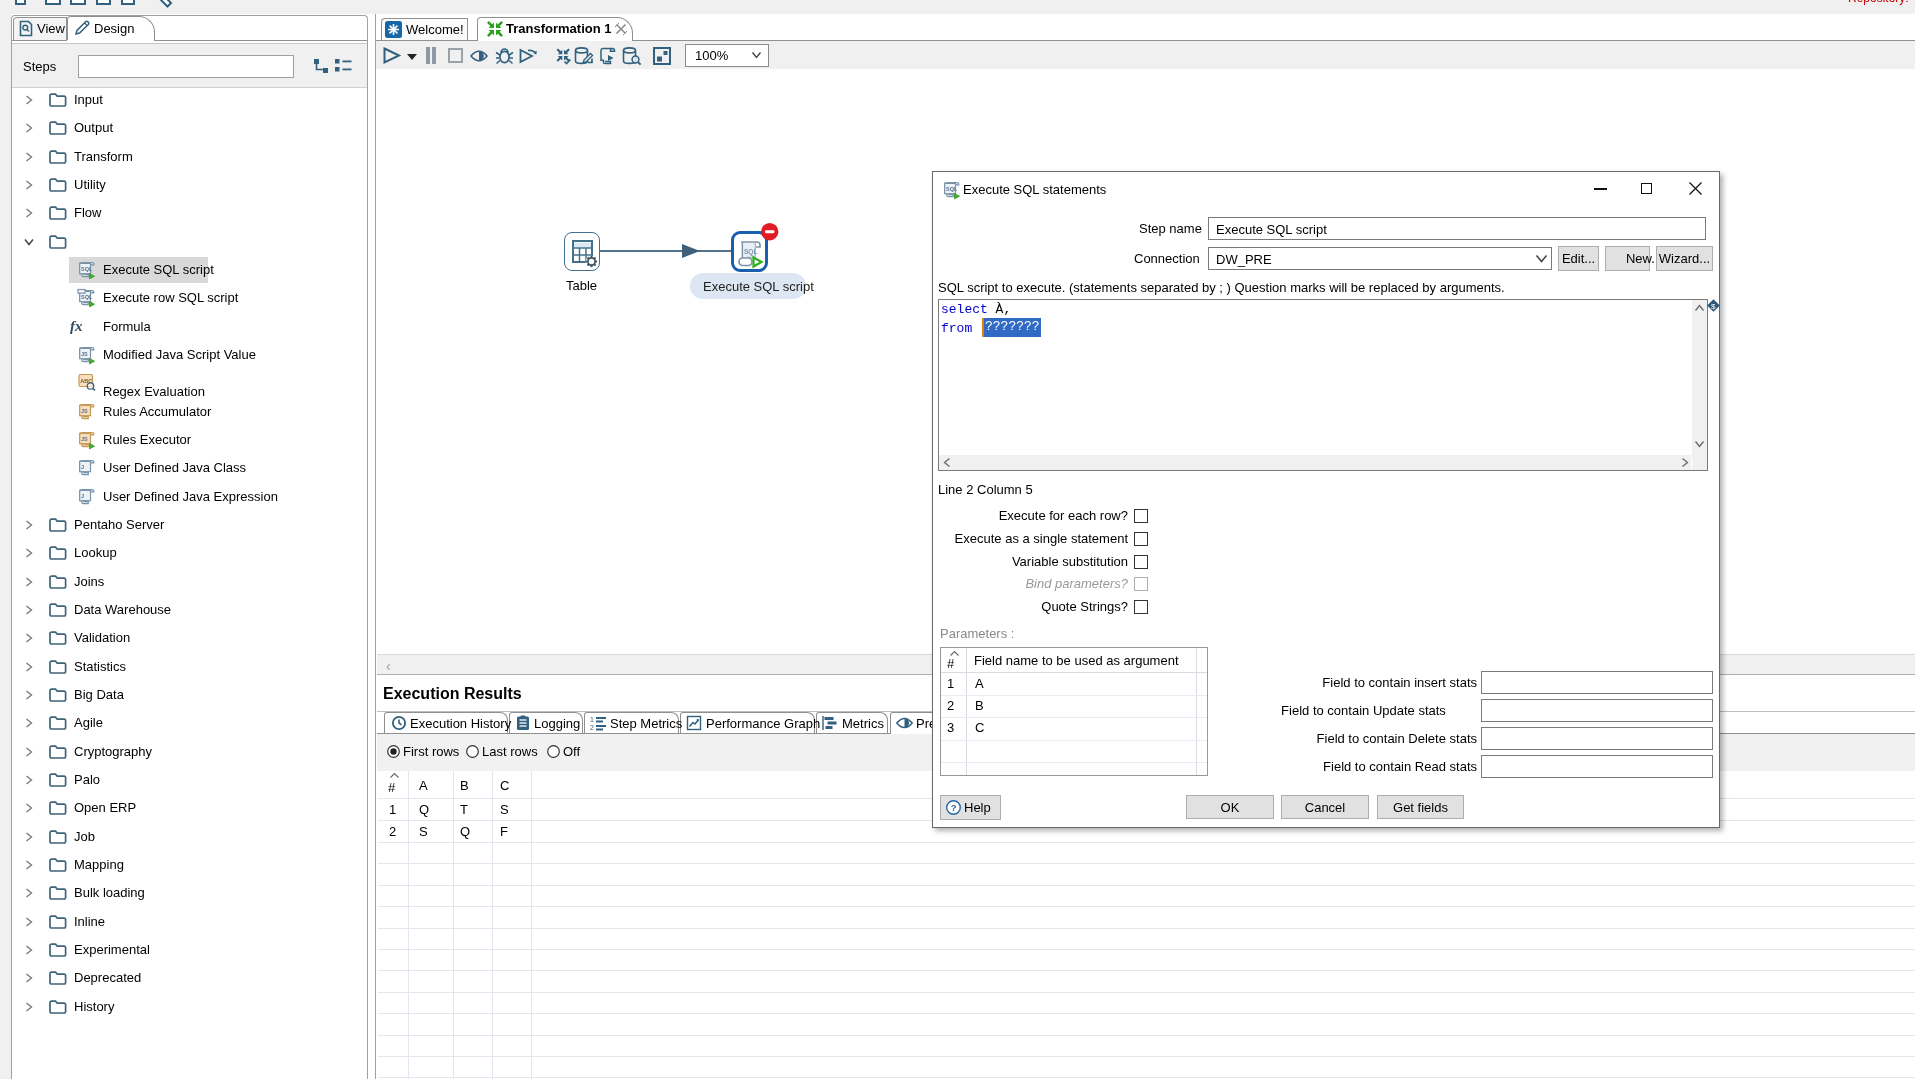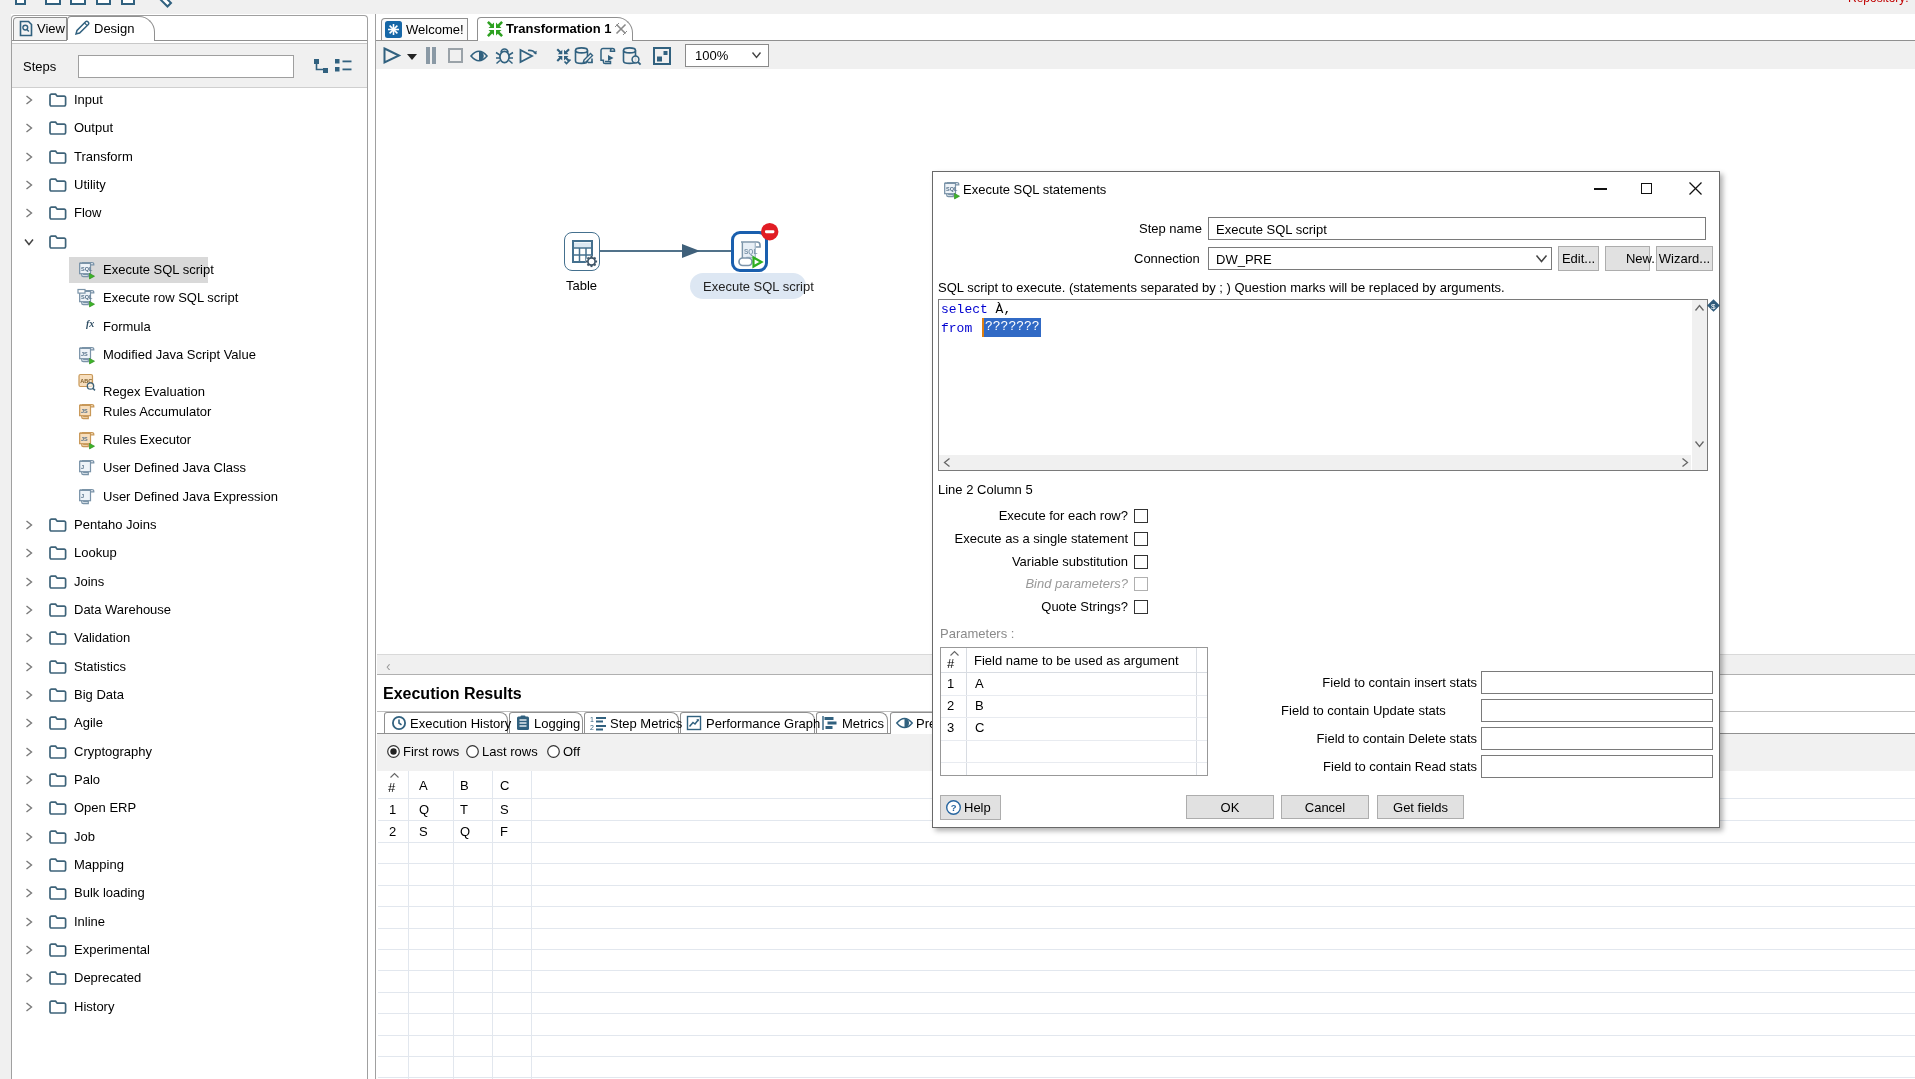--- a/index.html
+++ b/index.html
@@ -102,21 +102,21 @@
 <div class="a tl" style="left:103px;top:262px;">Execute SQL script</div>
 <svg style="left:78px;top:288px;" width="19" height="20" viewBox="0 0 19 20">
 <path d="M3.5 2.5 h10.5 a1.8 1.8 0 0 1 1.8 1.8 v0.5 h-3.6 v-0.5 a1.8 1.8 0 0 1 1.8 -1.8" fill="#eef3f8" stroke="#7a93a8" stroke-width="1.2"></path>
 <path d="M3.5 2.5 a1.8 1.8 0 0 0 -1.8 1.8 v9.2 h2 v1.6 a1.6 1.6 0 0 0 1.6 1.6 h5 v-2 h-5.2" fill="#eef3f8" stroke="#7a93a8" stroke-width="1.2"></path>
 <rect x="1.7" y="3.4" width="10.8" height="10.3" fill="#eef3f8" stroke="#7a93a8" stroke-width="1.2"></rect>
 <text x="3" y="11" font-size="5.5" font-family="Liberation Sans" fill="#55718a" font-weight="bold">SQL</text>
 <rect x="0" y="1.5" width="7" height="3.6" fill="#fff" stroke="#7a93a8" stroke-width="1.2"></rect>
     <path d="M11.5 13.5 l5 2.7 -5 2.7 z" fill="#3db528" stroke="#2d8d1e" stroke-width="0.7"></path>
 </svg>
 <div class="a tl" style="left:103px;top:290px;">Execute row SQL script</div>
-<div class="a" style="left:86px;top:318px;font-family:'Liberation Serif',serif;font-style:italic;font-weight:bold;font-size:10px;color:#2e4d63;">fx</div>
+<div class="a" style="left:70px;top:318px;font-family:'Liberation Serif',serif;font-style:italic;font-weight:bold;font-size:15px;color:#2e4d63;">fx</div>
 <div class="a tl" style="left:103px;top:319px;">Formula</div>
 <svg style="left:78px;top:345px;" width="19" height="20" viewBox="0 0 19 20">
 <path d="M3.5 2.5 h10.5 a1.8 1.8 0 0 1 1.8 1.8 v0.5 h-3.6 v-0.5 a1.8 1.8 0 0 1 1.8 -1.8" fill="#eef3f8" stroke="#7a93a8" stroke-width="1.2"></path>
 <path d="M3.5 2.5 a1.8 1.8 0 0 0 -1.8 1.8 v9.2 h2 v1.6 a1.6 1.6 0 0 0 1.6 1.6 h5 v-2 h-5.2" fill="#eef3f8" stroke="#7a93a8" stroke-width="1.2"></path>
 <rect x="1.7" y="3.4" width="10.8" height="10.3" fill="#eef3f8" stroke="#7a93a8" stroke-width="1.2"></rect>
 <text x="3" y="11" font-size="5.5" font-family="Liberation Sans" fill="#55718a" font-weight="bold">JS</text>
 <path d="M11.5 13.5 l5 2.7 -5 2.7 z" fill="#3db528" stroke="#2d8d1e" stroke-width="0.7"></path>
 </svg>
 <div class="a tl" style="left:103px;top:347px;">Modified Java Script Value</div>
 <svg style="left:78px;top:373px;" width="20" height="19" viewBox="0 0 20 19">
@@ -157,21 +157,21 @@
 <text x="3" y="11" font-size="5.5" font-family="Liberation Sans" fill="#55718a" font-weight="bold">J</text>
 
 </svg>
 <div class="a tl" style="left:103px;top:489px;">User Defined Java Expression</div>
 <svg style="left:25px;top:520px;" width="8" height="10" viewBox="0 0 8 10">
     <path d="M1.5 1 L6.5 5 L1.5 9" fill="none" stroke="#7a7a7a" stroke-width="1.4"></path>
   </svg>
 <svg style="left:49px;top:518px;" width="18" height="14" viewBox="0 0 18 14">
 <path d="M1 2.6 a1.4 1.4 0 0 1 1.4 -1.4 h4.2 l1.6 2 h7 a1.4 1.4 0 0 1 1.4 1.4 v7 a1.4 1.4 0 0 1 -1.4 1.4 h-12.8 a1.4 1.4 0 0 1 -1.4 -1.4 z" fill="none" stroke="#3e6379" stroke-width="1.7"></path>
 </svg>
-<div class="a tl" style="left:74px;top:517px;">Pentaho Joins</div>
+<div class="a tl" style="left:74px;top:517px;">Pentaho Server</div>
 <svg style="left:25px;top:548px;" width="8" height="10" viewBox="0 0 8 10">
     <path d="M1.5 1 L6.5 5 L1.5 9" fill="none" stroke="#7a7a7a" stroke-width="1.4"></path>
   </svg>
 <svg style="left:49px;top:546px;" width="18" height="14" viewBox="0 0 18 14">
 <path d="M1 2.6 a1.4 1.4 0 0 1 1.4 -1.4 h4.2 l1.6 2 h7 a1.4 1.4 0 0 1 1.4 1.4 v7 a1.4 1.4 0 0 1 -1.4 1.4 h-12.8 a1.4 1.4 0 0 1 -1.4 -1.4 z" fill="none" stroke="#3e6379" stroke-width="1.7"></path>
 </svg>
 <div class="a tl" style="left:74px;top:545px;">Lookup</div>
 <svg style="left:25px;top:577px;" width="8" height="10" viewBox="0 0 8 10">
     <path d="M1.5 1 L6.5 5 L1.5 9" fill="none" stroke="#7a7a7a" stroke-width="1.4"></path>
   </svg>

